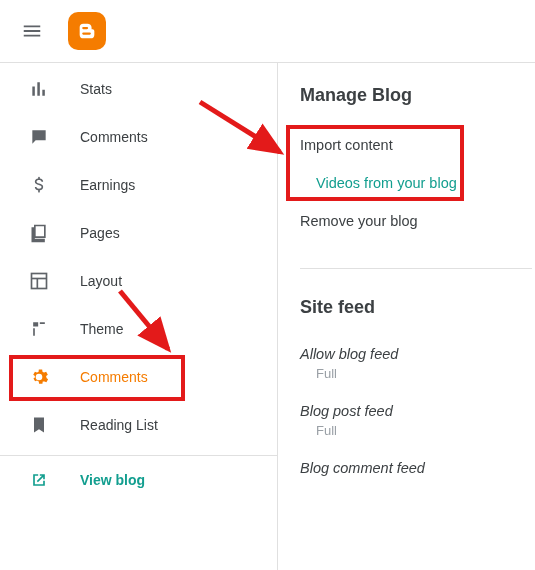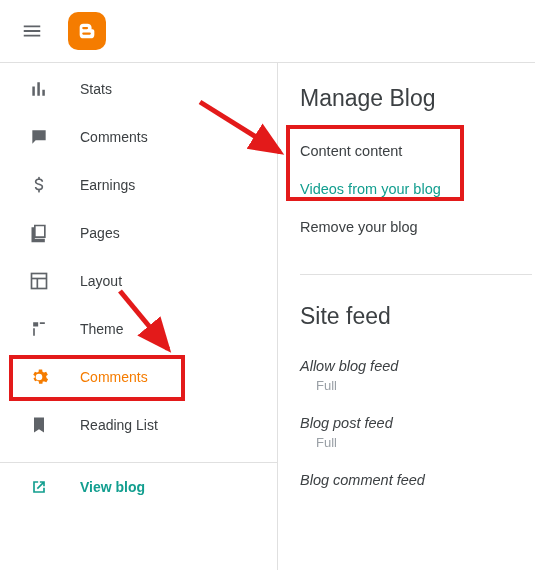--- a/index.html
+++ b/index.html
@@ -14,31 +14,31 @@
 
     .divider { height:1px; background:#e0e0e0; margin:0; }
 
     .main { display:flex; height:calc(570px - 62px); }
     .sidebar { width:278px; border-right:1px solid #e0e0e0; padding-top:2px; position:relative; }
     .side-item { display:flex; align-items:center; height:48px; padding-left:28px; gap:30px; cursor:pointer; font-size:14px; color:#3c4043; }
     .side-item .icon { width:22px; height:22px; display:flex; align-items:center; justify-content:center; flex-shrink:0; }
     .side-item svg { width:20px; height:20px; fill:#5f6368; }
     .side-item.active { color:#f57c00; }
     .side-item.active svg { fill:#f57c00; }
-    .side-item.view-blog { color:#129e8f; font-weight:600; border-top:1px solid #e0e0e0; margin-top:13px; }
+    .side-item.view-blog { color:#129e8f; font-weight:600; border-top:1px solid #e0e0e0; margin-top:6px; }
     .side-item.view-blog svg { fill:#129e8f; }
 
     .footer-links { padding:14px 18px; font-size:12px; color:#5f6368; line-height:1.8; }
     .footer-links span { cursor:pointer; }
     .dot { padding:0 4px; }
 
     .content { flex:1; padding:22px 0 0 22px; }
-    .section-heading { font-size:23px; color:#3c4043; margin-bottom:20px; font-weight:400; }
+    .section-heading { font-size:18px; color:#3c4043; margin-bottom:20px; font-weight:700; }
     .action { font-size:14.5px; color:#3c4043; padding:11px 0; cursor:pointer; }
-    .action.video { color:#129e8f; }
+    .action.video { color:#129e8f;margin-left:16px; }
     .hr { height:1px; background:#e0e0e0; margin:28px 3px 28px 0; }
     .sub-label { font-size:14.5px; color:#3c4043; padding:8px 0 4px 0;font-style:italic; }
     .sub-value { font-size:13px; color:#9aa0a6; padding-bottom:14px;margin-left:16px; }
 
     
     .highlight-box { position:absolute; border:4px solid #e31a1a; pointer-events:none; }
     .hb1 { left:286px; top:125px; width:178px; height:76px; }
     .hb2 { left:9px; top:355px; width:176px; height:46px; }
     .arrow { position:absolute; width:0; height:0; pointer-events:none; }
     .arrow.a1 { left:200px; top:102px; }
@@ -135,21 +135,21 @@
           <svg viewBox="0 0 24 24">
             <path d="M5 5h6v2H7v10h10v-4h2v6H5zM13 5h6v6h-2V8.4l-6.3 6.3-1.4-1.4L15.6 7H13z"></path>
           </svg>
         </span>
       <span>View blog</span>
     </div>
   </div>
 
   <div class="content">
     <div class="section-heading">Manage Blog</div>
-    <div class="action">Content content</div>
+    <div class="action">Import content</div>
     <div class="action video">Videos from your blog</div>
     <div class="action">Remove your blog</div>
     <div class="hr"></div>
     <div class="section-heading">Site feed</div>
     <div class="sub-label">Allow blog feed</div>
     <div class="sub-value">Full</div>
     <div class="sub-label">Blog post feed</div>
     <div class="sub-value">Full</div>
     <div class="sub-label">Blog comment feed</div>
   </div>

